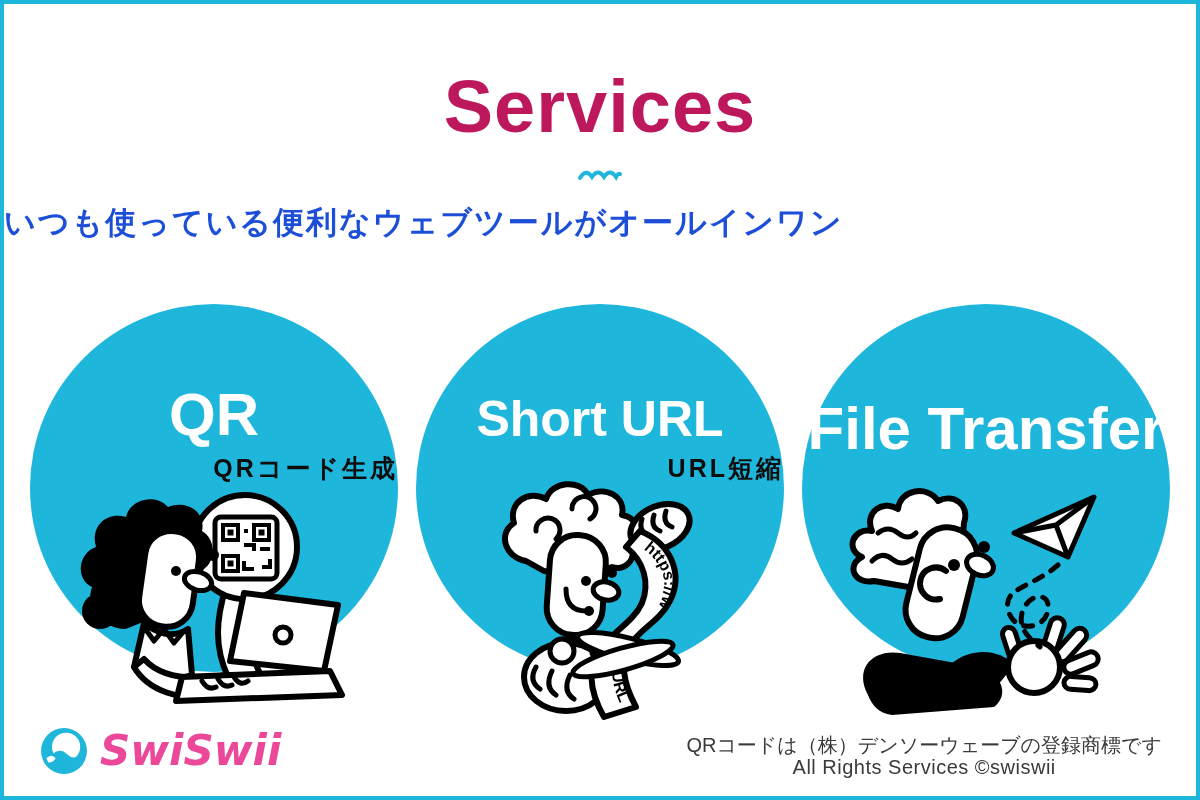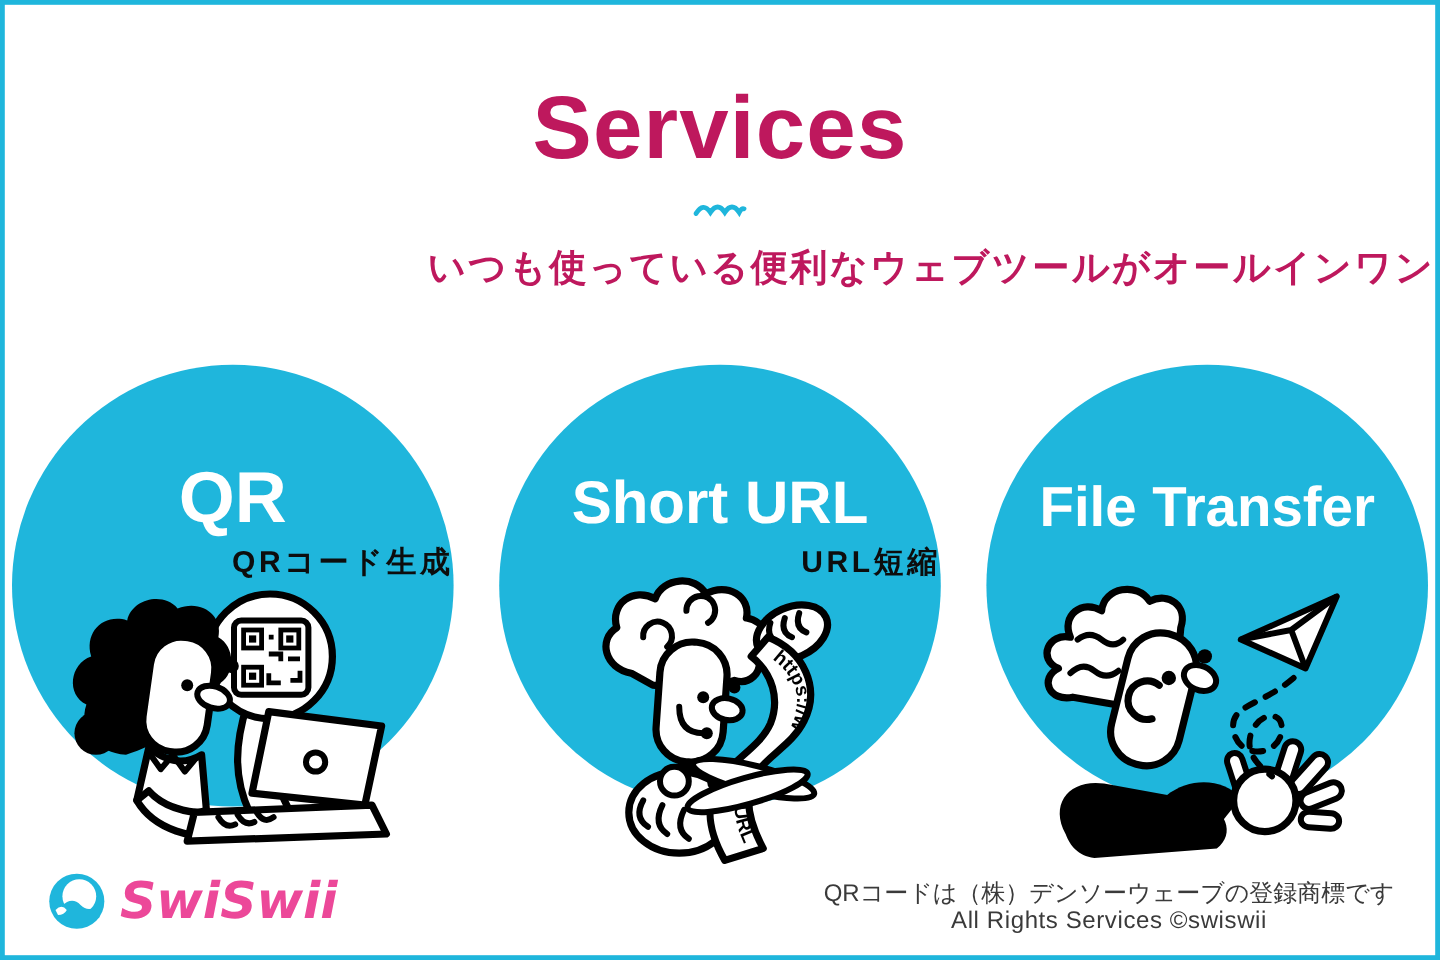--- a/index.html
+++ b/index.html
@@ -10,39 +10,39 @@
     background: #ffffff; border: 4px solid #1FB6DC; overflow: hidden;
   }
   .title {
     position: absolute; top: 60px; left: 0; width: 100%;
     text-align: center; font-size: 74px; font-weight: bold;
     color: #be185d; letter-spacing: 1px;
   }
   .wave-divider { position: absolute; top: 162px; left: 50%; transform: translateX(-50%); }
   .subtitle {
     position: absolute; top: 198px; left: 0; width: 100%;
-    text-align: right; font-size: 31px; font-weight: bold;
-    color: #be185d; letter-spacing: 2px;
+    text-align: left; font-size: 31px; font-weight: bold;
+    color: #1d4ed8; letter-spacing: 2px;
   }
   .cards {
     position: absolute; top: 300px; left: 0; width: 100%;
-    display: flex; justify-content: center; gap: 38px;
+    display: flex; justify-content: center; gap: 18px;
   }
   .card { position: relative; width: 368px; height: 440px; }
   .circle {
     position: absolute; top: 0; left: 0; width: 368px; height: 368px;
     border-radius: 50%; background: #1FB6DC;
   }
   .card-title {
     position: absolute; top: 86px; left: 0; width: 100%;
     text-align: center; color: #ffffff; font-weight: bold; font-size: 50px;
     white-space: nowrap;
   }
   .card-title.big { font-size: 60px; top: 76px; }
-  .card-title.small { font-size: 47px; top: 90px; }
+  .card-title.small { font-size: 60px; top: 90px; }
   .card-sub {
     position: absolute; top: 148px; left: 0; width: 100%;
     text-align: right; color: #0d0d0d; font-weight: bold;
     font-size: 25px; letter-spacing: 3px;
   }
   .illus { position: absolute; top: 160px; left: 0; width: 368px; height: 260px; }
   .footer-logo {
     position: absolute; left: 36px; top: 722px;
     display: flex; align-items: center; gap: 12px;
   }

